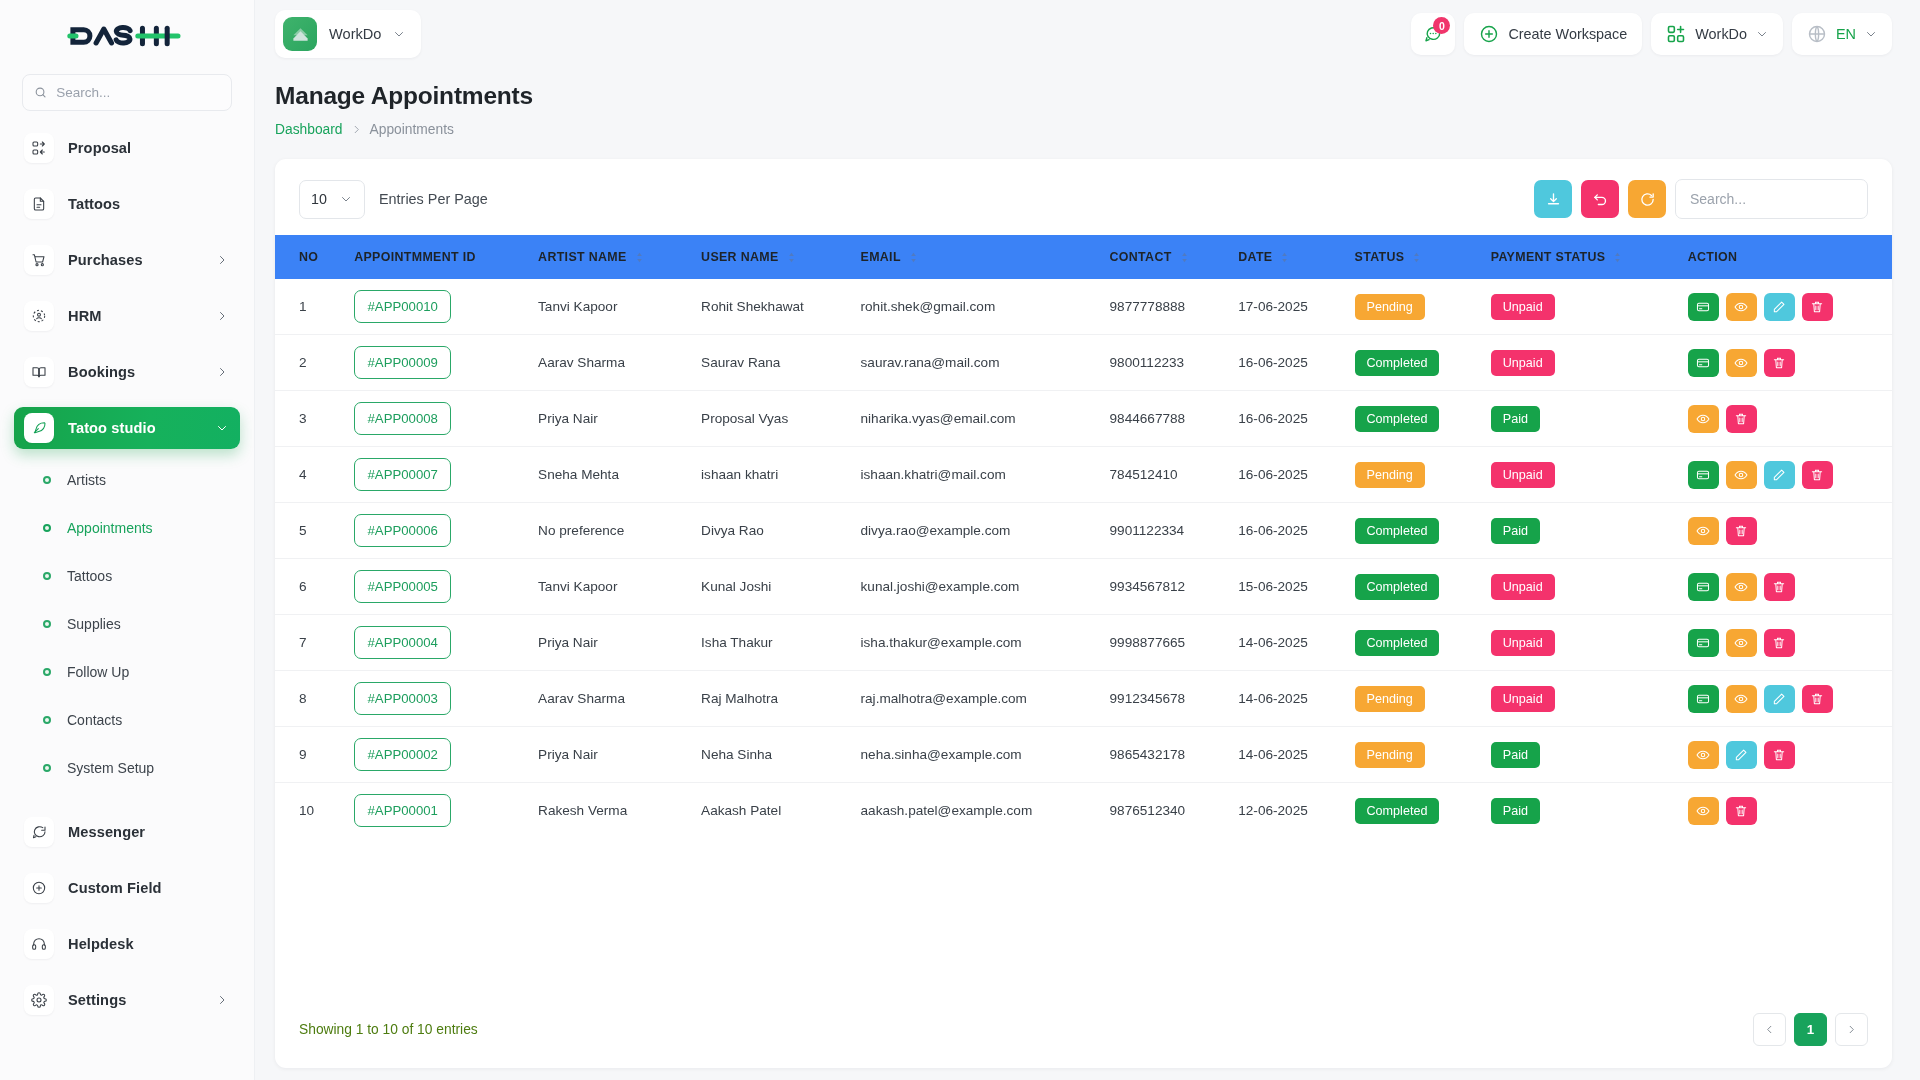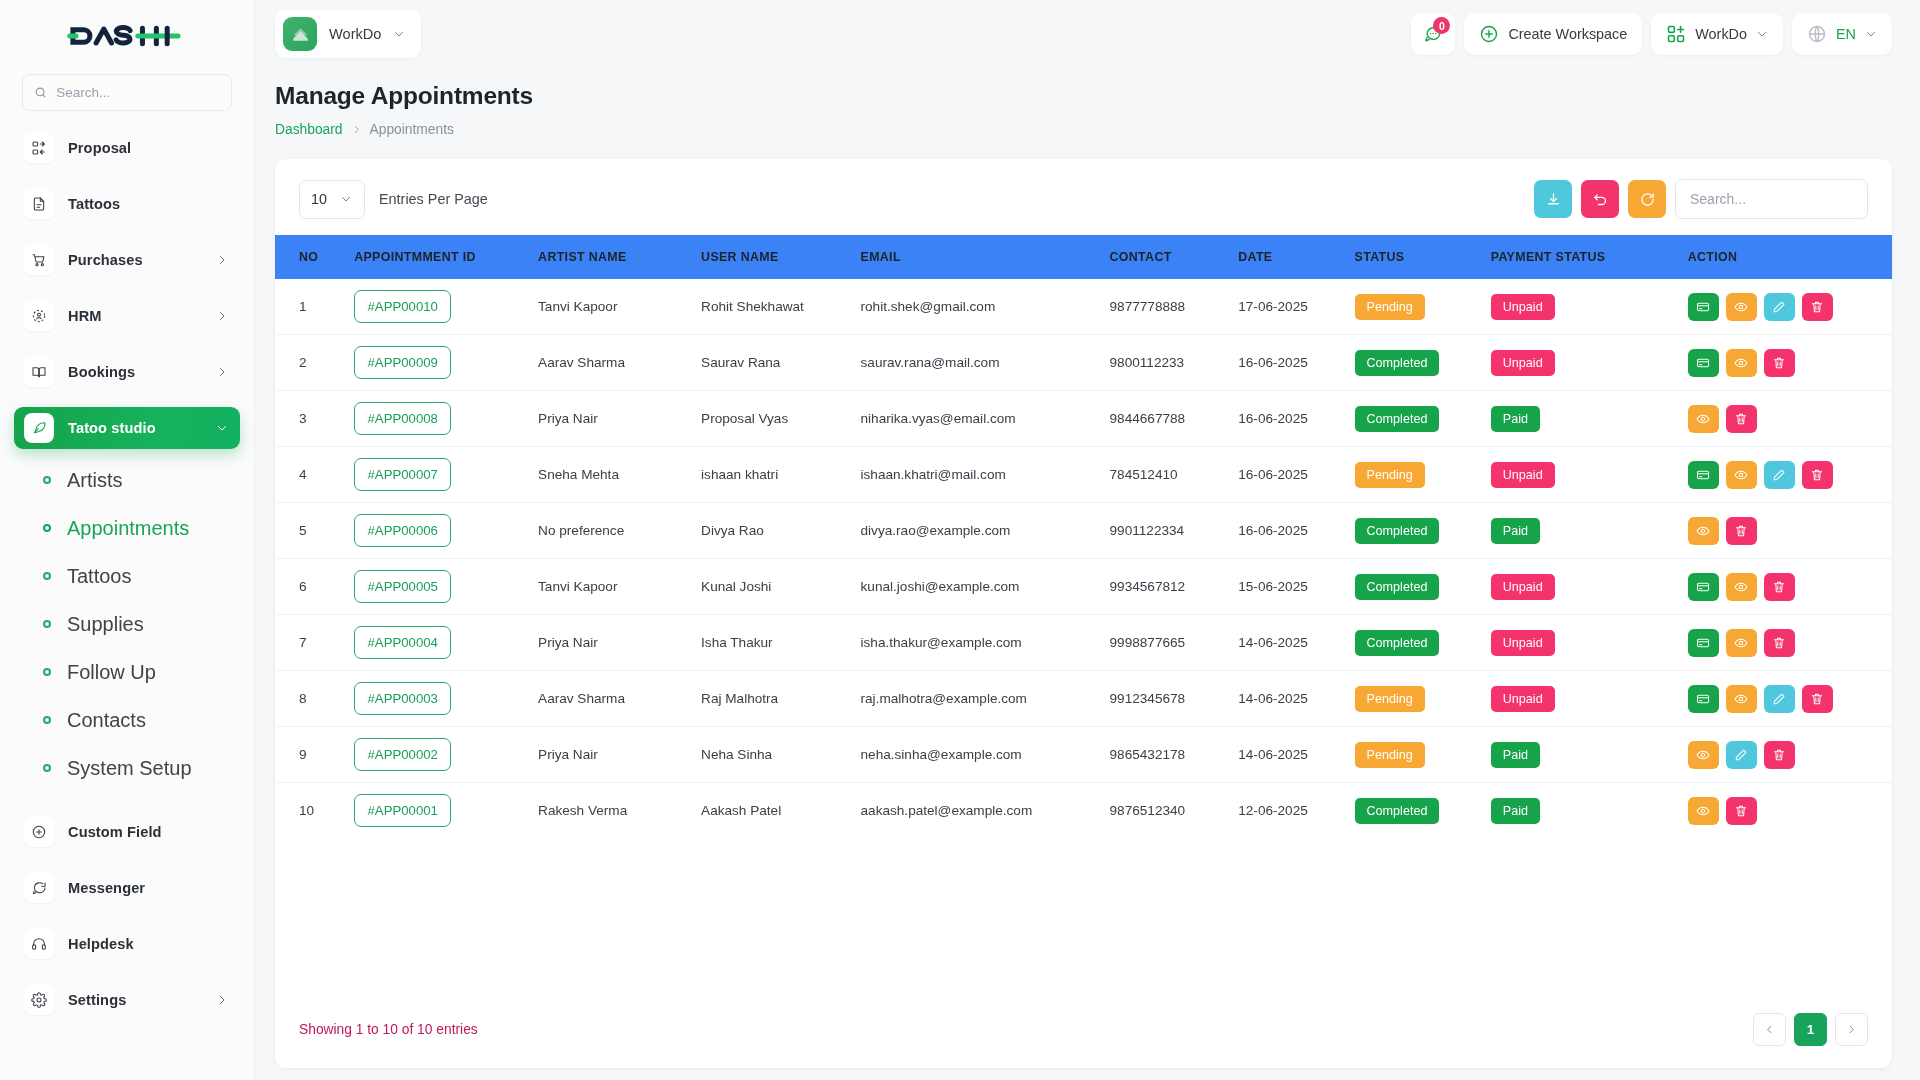--- a/index.html
+++ b/index.html
@@ -70,21 +70,21 @@
   .sub-list { padding: 2px 0 10px 0; }
   .sub-item {
     display: flex; align-items: center; gap: 16px;
     height: 30px; margin-bottom: 18px;
     padding-left: 29px; cursor: pointer;
   }
   .sub-dot {
     width: 8px; height: 8px; flex: 0 0 8px; border-radius: 50%;
     border: 2px solid #2aa868; background: #eef7f1;
   }
-  .sub-lbl { font-size: 20px; color: #3d444c; font-weight: 400; }
+  .sub-lbl { font-size: 14px; color: #3d444c; font-weight: 400; }
   .sub-item.active .sub-lbl { color: #18a35c; font-weight: 500; }
   .sub-item.active .sub-dot { border-color: #18a35c; }
 
   
   #main { flex: 1; height: 1080px; display: flex; flex-direction: column; background: #f6f7f9; overflow: hidden; }
 
   #topbar {
     height: 68px; flex: 0 0 68px;
     display: flex; align-items: center;
     padding: 0 28px 0 20px; gap: 10px;
@@ -202,21 +202,21 @@
     width: 31px; height: 28px; border-radius: 6px;
     display: flex; align-items: center; justify-content: center; cursor: pointer;
   }
   .act-btn svg { width: 14px; height: 14px; stroke: #fff; fill: none; stroke-width: 1.75; }
 
   
   .card-foot {
     display: flex; align-items: center;
     padding: 20px 24px 22px 24px;
   }
-  .foot-txt { font-size: 13.8px; color: #be185d; }
+  .foot-txt { font-size: 13.8px; color: #4d7c0f; }
   .pager { margin-left: auto; display: flex; align-items: center; gap: 8px; }
   .pg {
     min-width: 33px; height: 33px; border-radius: 6px;
     border: 1px solid #e4e7ea; background: #fff;
     display: flex; align-items: center; justify-content: center;
     font-size: 13.4px; color: #6d757e; cursor: pointer;
   }
   .pg.cur { background: #18a35c; border-color: #18a35c; color: #fff; font-weight: 600; }
   .pg svg { width: 11px; height: 11px; stroke: #7b838c; fill: none; stroke-width: 2; }
 </style>
@@ -350,36 +350,36 @@
       </div>
       <div class="sub-item">
         <span class="sub-dot"></span>
         <span class="sub-lbl">System Setup</span>
       </div>
     </div>
 
     <div class="nav-item">
       <span class="nav-ico">
         <svg viewBox="0 0 24 24">
-            <circle cx="12" cy="12" r="8.5"></circle>
-            <path d="M12 8.5v7M8.5 12h7" stroke-linecap="round"></path>
-          </svg>
-      </span>
-      <span class="nav-lbl">Custom Field</span>
-    </div>
-
-    <div class="nav-item">
-      <span class="nav-ico">
-        <svg viewBox="0 0 24 24">
             <path d="M21 11.5a8 7.5 0 1 1-3.3-6" stroke-linecap="round"></path>
             <path d="M21 4.5v5h-5" stroke-linecap="round" stroke-linejoin="round"></path>
             <path d="M4.5 17l-.8 3.5 3.6-1.4" stroke-linecap="round" stroke-linejoin="round"></path>
           </svg>
       </span>
       <span class="nav-lbl">Messenger</span>
+    </div>
+
+    <div class="nav-item">
+      <span class="nav-ico">
+        <svg viewBox="0 0 24 24">
+            <circle cx="12" cy="12" r="8.5"></circle>
+            <path d="M12 8.5v7M8.5 12h7" stroke-linecap="round"></path>
+          </svg>
+      </span>
+      <span class="nav-lbl">Custom Field</span>
     </div>
 
     <div class="nav-item">
       <span class="nav-ico">
         <svg viewBox="0 0 24 24">
             <path d="M4 14v-2a8 8 0 0 1 16 0v2" stroke-linecap="round"></path>
             <rect x="2.5" y="13" width="4.5" height="7" rx="2"></rect>
             <rect x="17" y="13" width="4.5" height="7" rx="2"></rect>
           </svg>
       </span>

